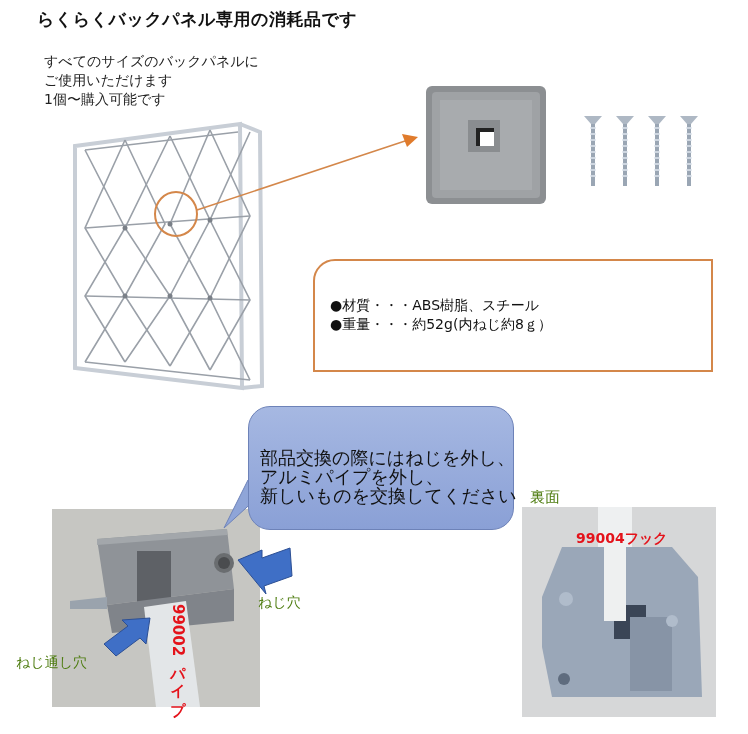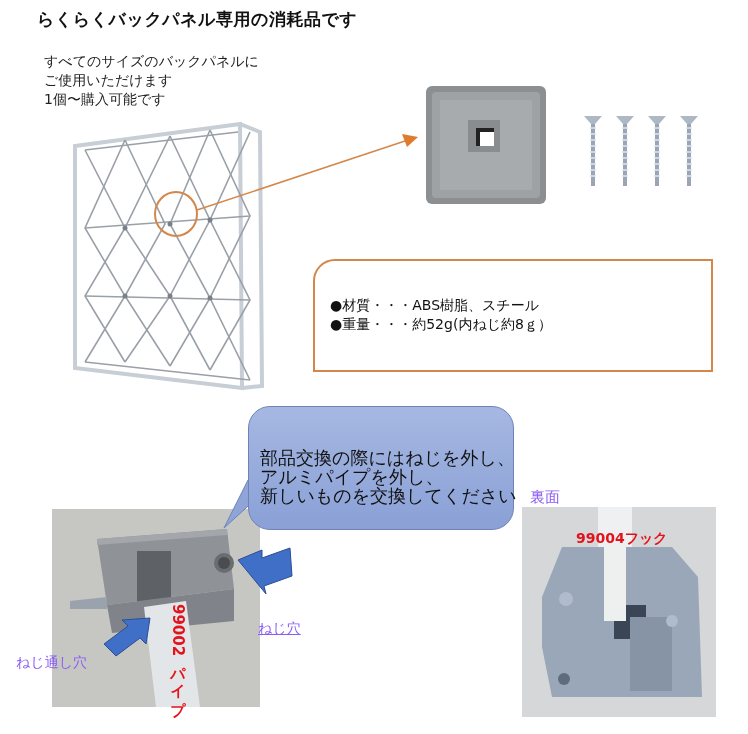--- a/index.html
+++ b/index.html
@@ -6,21 +6,21 @@
   html, body { width: 748px; height: 734px; background: #ffffff; overflow: hidden; }
   body { position: relative; font-family: "DejaVu Sans", sans-serif; color: #111; }
   .abs { position: absolute; }
   .title { left: 26px; top: 8px; font-size: 17px; font-weight: bold; letter-spacing: 0.5px; color: #111; margin-left: 11px; }
   .intro { left: 44px; top: 52px; font-size: 14px; line-height: 19px; color: #222; }
   .spec-box { left: 313px; top: 259px; width: 400px; height: 113px; border: 2px solid #d4874a; border-radius: 22px 0 0 0; background: #fff; }
   .spec-list { left: 330px; top: 296px; font-size: 14px; line-height: 19px; color: #111; }
   .callout { left: 248px; top: 406px; width: 266px; height: 124px; background: linear-gradient(#a6b8e2, #8aa0d6); border: 1px solid #6d82b8; border-radius: 22px; }
   .callout-text { left: 260px; top: 436px; font-size: 18px; line-height: 19px; color: #111; margin-top: 12px; }
   .photo { background: #c9c9c5; }
-  .label-black { font-size: 14px; color: #8b5cf6; }
+  .label-black { font-size: 14px; color: #4d7c0f; }
   .label-red { color: #e4121a; font-weight: bold; font-size: 15px; text-align: center; }
 </style>
 </head>
 <body>
 
 <div class="abs title">らくらくバックパネル専用の消耗品です</div>
 
 <div class="abs intro">
   <div>すべてのサイズのバックパネルに</div>
   <div>ご使用いただけます</div>
@@ -112,21 +112,21 @@
     <polygon points="18,92 55,88 55,100 18,100" fill="#9aa3ad"></polygon>
     <polygon points="92,98 134,92 148,198 104,198" fill="#e3e6e8"></polygon>
   </svg>
 </div>
 <div class="abs label-red" style="left:168px;top:604px;writing-mode:vertical-rl;">99002パイプ</div>
 
 <svg class="abs" style="left:0;top:0;" width="748" height="734">
   <polygon points="238,560 262,550 262,558 290,548 292,576 264,586 266,594" fill="#3f6fc6" stroke="#2c4f94" stroke-width="1"></polygon>
   <polygon points="150,618 146,644 140,638 116,656 104,644 128,626 122,620" fill="#3f6fc6" stroke="#2c4f94" stroke-width="1"></polygon>
 </svg>
-<div class="abs label-black" style="left:258px;top:620px;text-decoration:underline;">ねじ穴</div>
+<div class="abs label-black" style="left:258px;top:594px;">ねじ穴</div>
 <div class="abs label-black" style="left:16px;top:654px;">ねじ通し穴</div>
 
 <svg class="abs" style="left:0;top:0;" width="748" height="734">
   <polygon points="248,480 268,488 224,528" fill="#8fa5d8" stroke="#6d82b8" stroke-width="1"></polygon>
 </svg>
 <div class="abs callout"></div>
 <div class="abs callout-text">
   <div>部品交換の際にはねじを外し、</div>
   <div>アルミパイプを外し、</div>
   <div>新しいものを交換してください</div>

